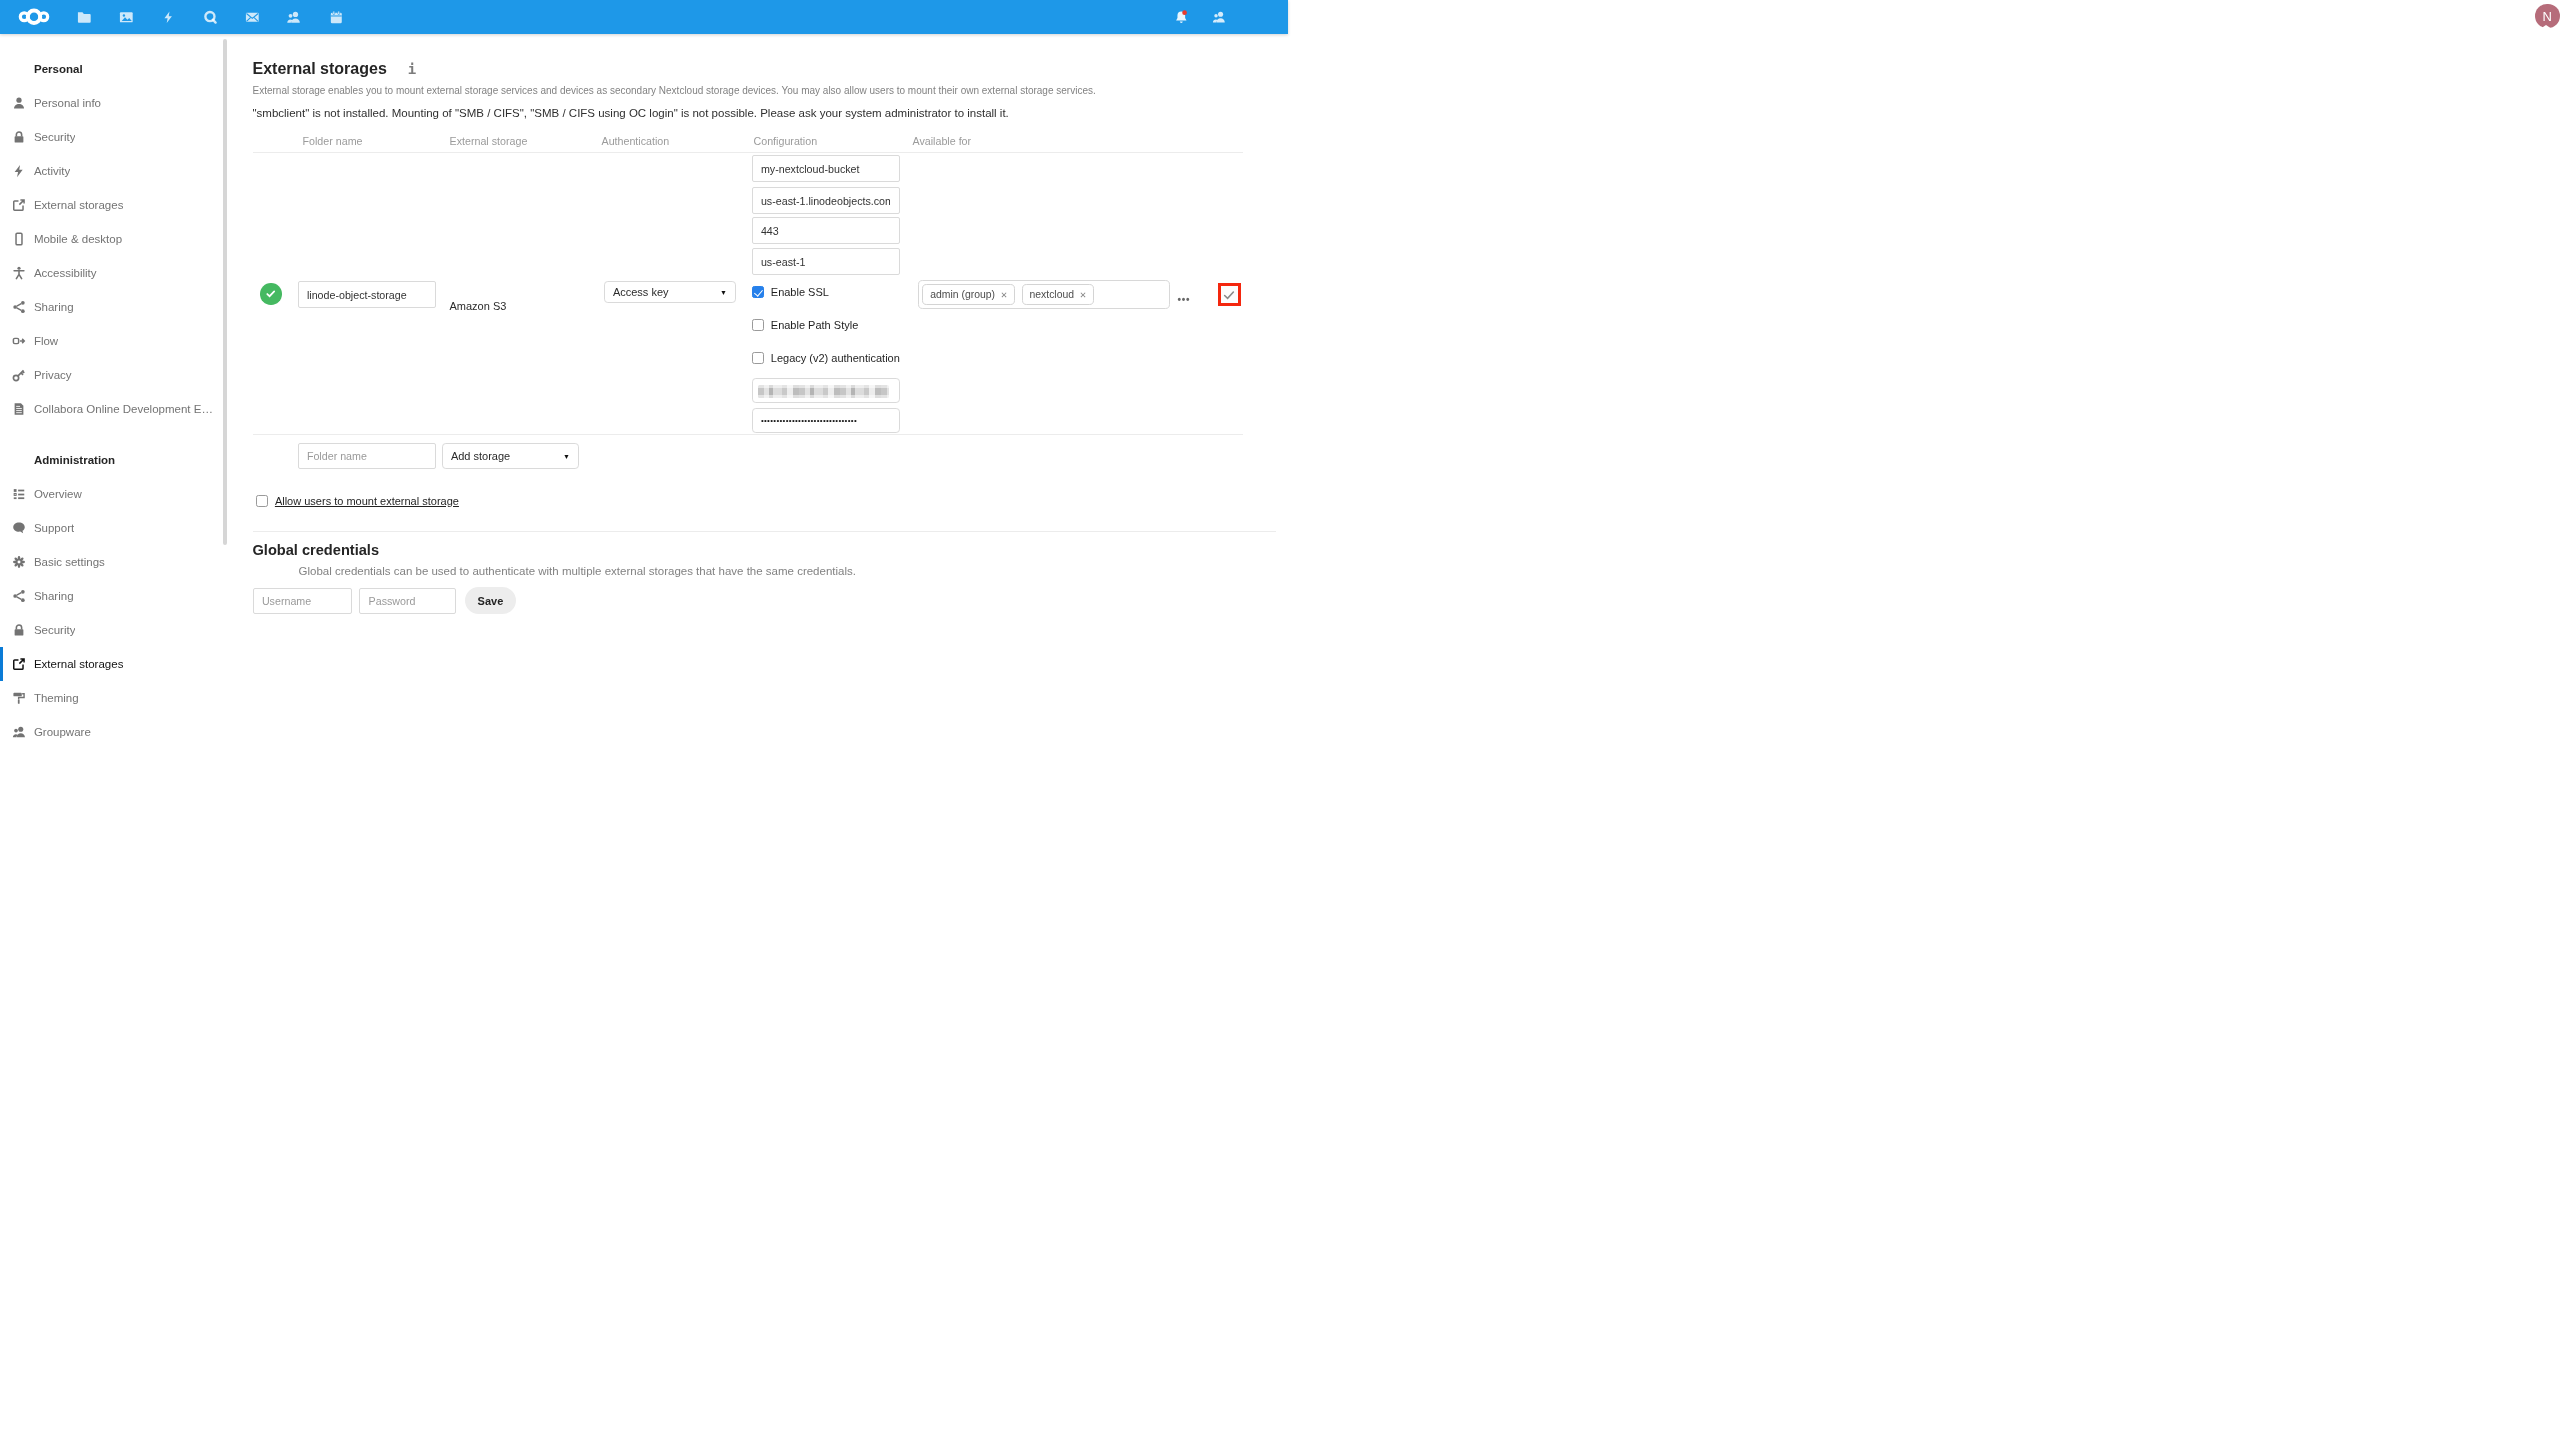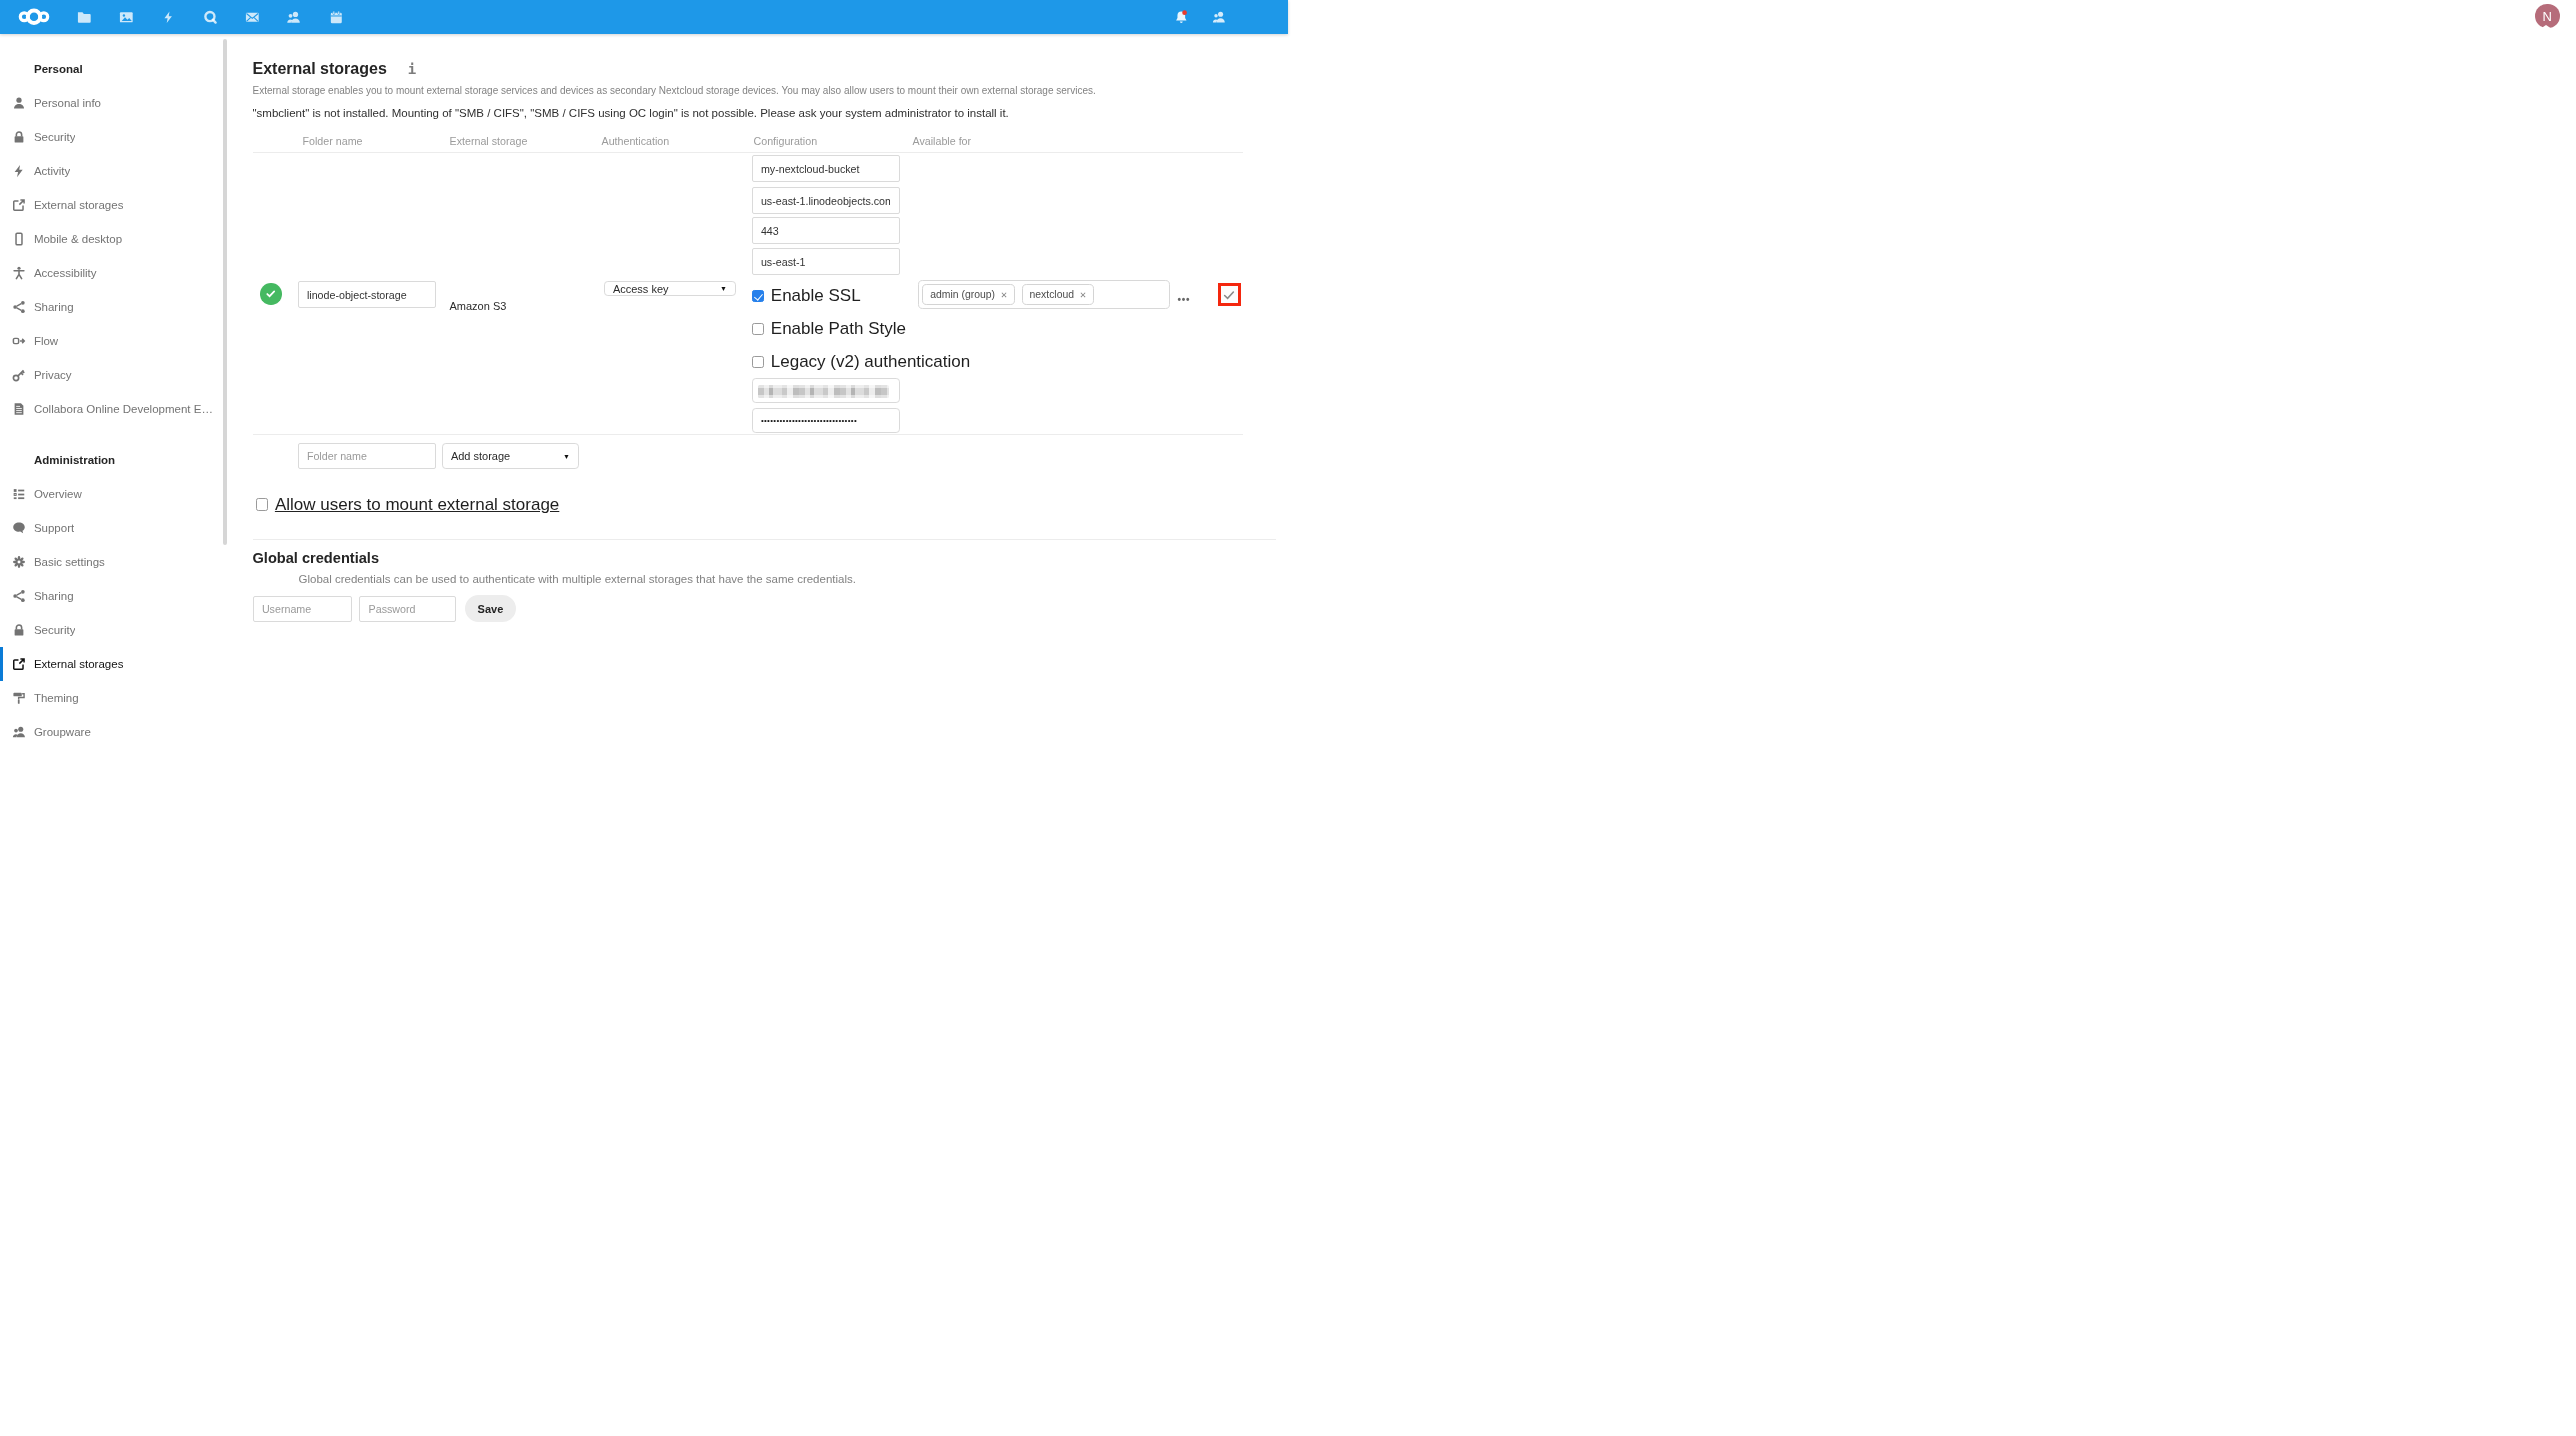--- a/index.html
+++ b/index.html
@@ -47,33 +47,33 @@
   .srow { position:relative; height:282px; width:990px; border-bottom:0.8px solid #ececec; }
   .status-ok { position:absolute; left:7.7px; top:130px; width:21.5px; height:21.5px; border-radius:50%;
     background:#45b961; display:flex; align-items:center; justify-content:center; }
 
   input.txt { border:0.8px solid #dadada; border-radius:2px; background:#fff; font-size:10.7px; color:#333;
     font-family:inherit; padding:0 8.4px; outline:none; }
   input.txt::placeholder { color:#9a9a9a; }
 
   .fold-in { position:absolute; left:45px; top:128px; width:138px; height:27px; }
   .storage-txt { position:absolute; left:197px; top:147px; font-size:11px; color:#2b2b2b; }
-  .selectbox { position:absolute; border:0.8px solid #dadada; border-radius:3.8px; background:#fff; height:15px;
+  .selectbox { position:absolute; border:0.8px solid #dadada; border-radius:3.8px; background:#fff; height:22px;
     display:flex; align-items:center; padding:0 8.4px; font-size:11px; color:#2b2b2b; cursor:pointer; }
   .selectbox .arrow { position:absolute; right:7.7px; font-size:7px; color:#111; }
   .auth-sel { left:351px; top:128px; width:132px; }
 
   .cfg { position:absolute; left:499px; top:0; width:148px; }
   .cfg input.txt { position:absolute; left:0; width:148px; height:27px; }
   .chk-row { position:absolute; left:0; display:flex; align-items:center; cursor:pointer; }
   .chk { width:12.3px; height:12.3px; border:1.5px solid #9a9a9a; border-radius:2.3px; background:#fff; flex:none; position:relative; }
   .chk.checked { background:#2680eb; border-color:#2680eb; }
   .chk.checked::after { content:""; position:absolute; left:3.1px; top:0.8px; width:3.8px; height:7px;
     border:solid #fff; border-width:0 1.5px 1.5px 0; transform:rotate(40deg); }
-  .chk-label { margin-left:7px; font-size:17px; color:#1f1f1f; white-space:nowrap; }
+  .chk-label { margin-left:7px; font-size:11px; color:#1f1f1f; white-space:nowrap; }
   .blurfield { position:absolute; left:0; top:225px; width:148px; height:25px; border:0.8px solid #dadada; border-radius:3.8px; overflow:hidden; }
   .blurstrip { position:absolute; left:5.4px; top:6.1px; right:9.2px; height:13px; border-radius:1.5px; filter:blur(0.5px);
     background:
       linear-gradient(180deg, rgba(255,255,255,.5) 0 22%, rgba(255,255,255,0) 22% 78%, rgba(255,255,255,.5) 78% 100%),
       repeating-linear-gradient(90deg,#c6c6c6 0 6.1px,#e2e2e2 6.1px 10.7px,#b4b4b4 10.7px 15.3px,#dcdcdc 15.3px 24px,#c9c9c9 24px 29px,#ededed 29px 35px,#bdbdbd 35px 41px); }
   .pwdfield { position:absolute; left:0; top:255px; width:148px; height:25px; border:0.8px solid #dadada; border-radius:3.8px;
     display:flex; align-items:center; padding:0 8.4px; font-size:8px; letter-spacing:0.3px; color:#181818; overflow:hidden; white-space:nowrap; }
 
   .avail { position:absolute; left:665px; top:127px; width:252px; height:29px; border:0.8px solid #d8d8d8; border-radius:4.6px;
     display:flex; align-items:center; padding:0 3.8px; }

